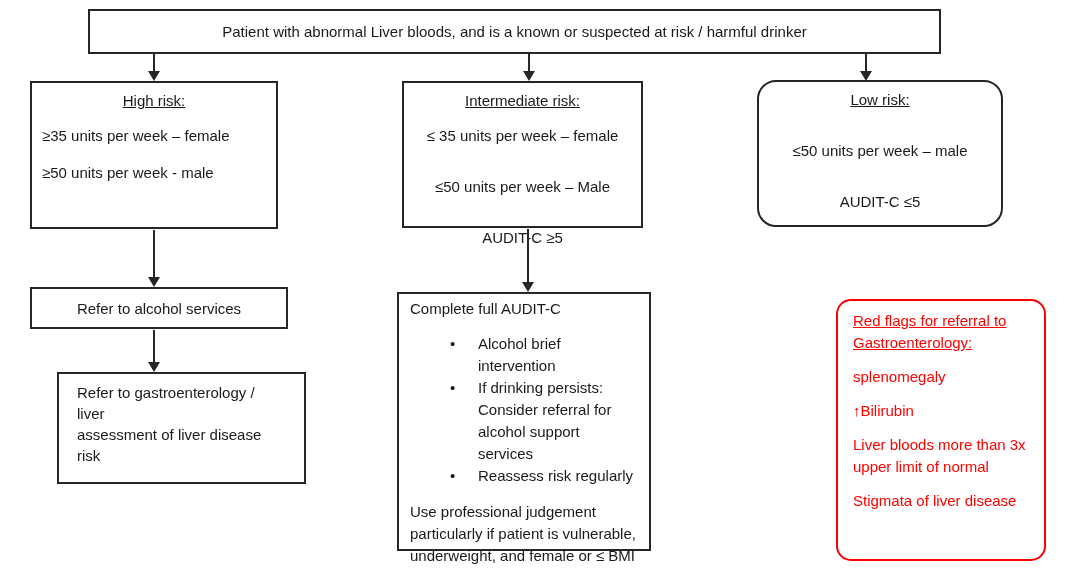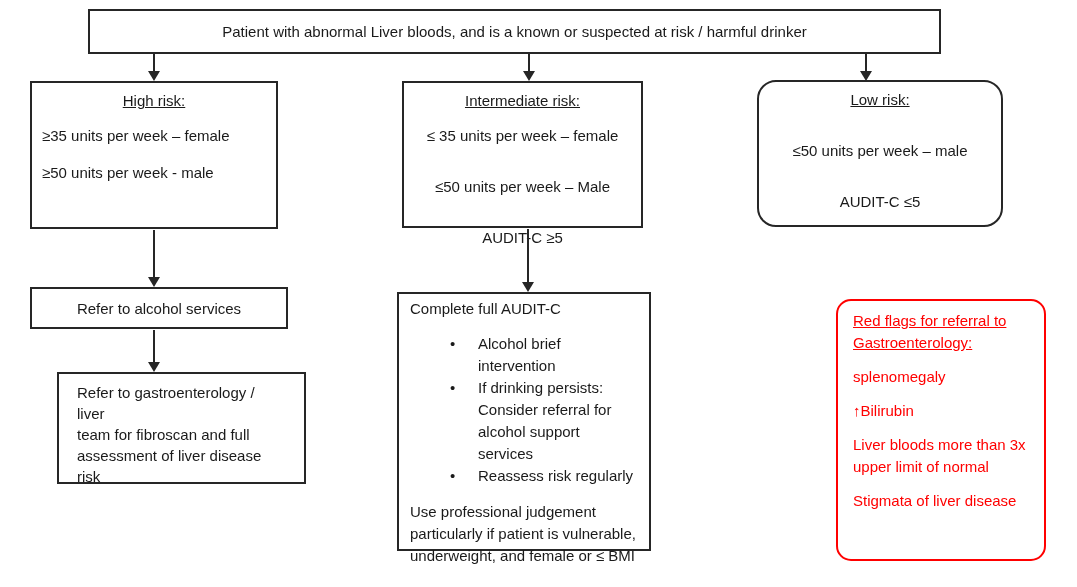--- a/index.html
+++ b/index.html
@@ -82,21 +82,20 @@
   <div class="varrow" style="left:148px;top:230px;height:57px;"></div>
 
   <div class="box center-box" style="left:30px;top:287px;width:258px;height:42px;">
     <span>Refer to alcohol services</span>
   </div>
 
   <div class="varrow" style="left:148px;top:330px;height:42px;"></div>
 
   <div class="box gastro-box" style="left:29px;top:372px;width:249px;height:112px;margin-left:28px;">
     <div>Refer to gastroenterology / liver</div>
-    <div>team for fibroscan and full</div>
     <div>assessment of liver disease risk</div>
   </div>
 
   <div class="varrow" style="left:522px;top:229px;height:63px;"></div>
 
   <div class="box audit-box" style="left:397px;top:292px;width:254px;height:259px;">
     <div>Complete full AUDIT-C</div>
     <ul class="audit-bullets">
       <li>
         <div>Alcohol brief intervention</div>

